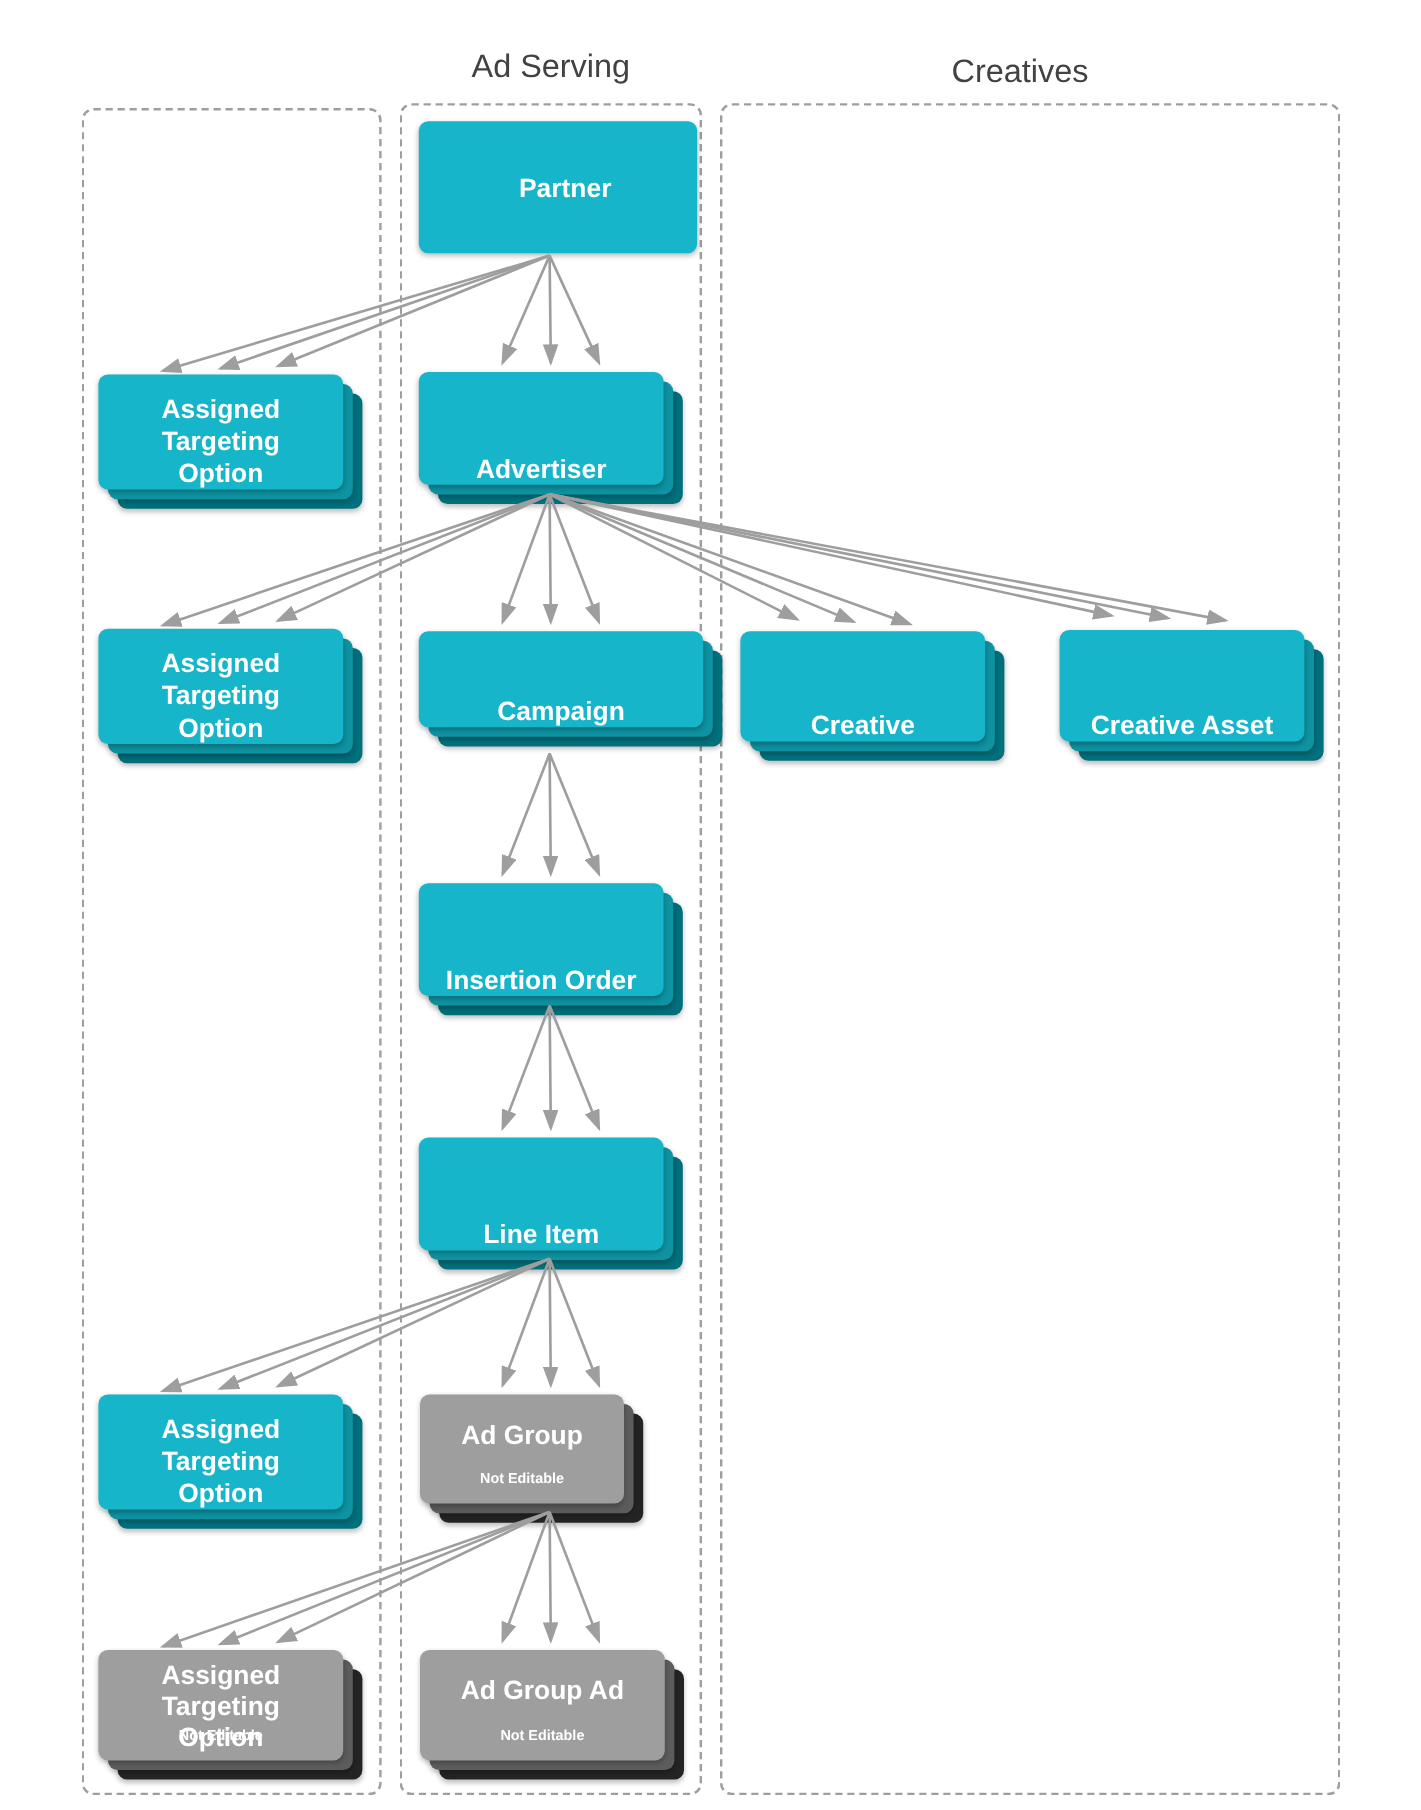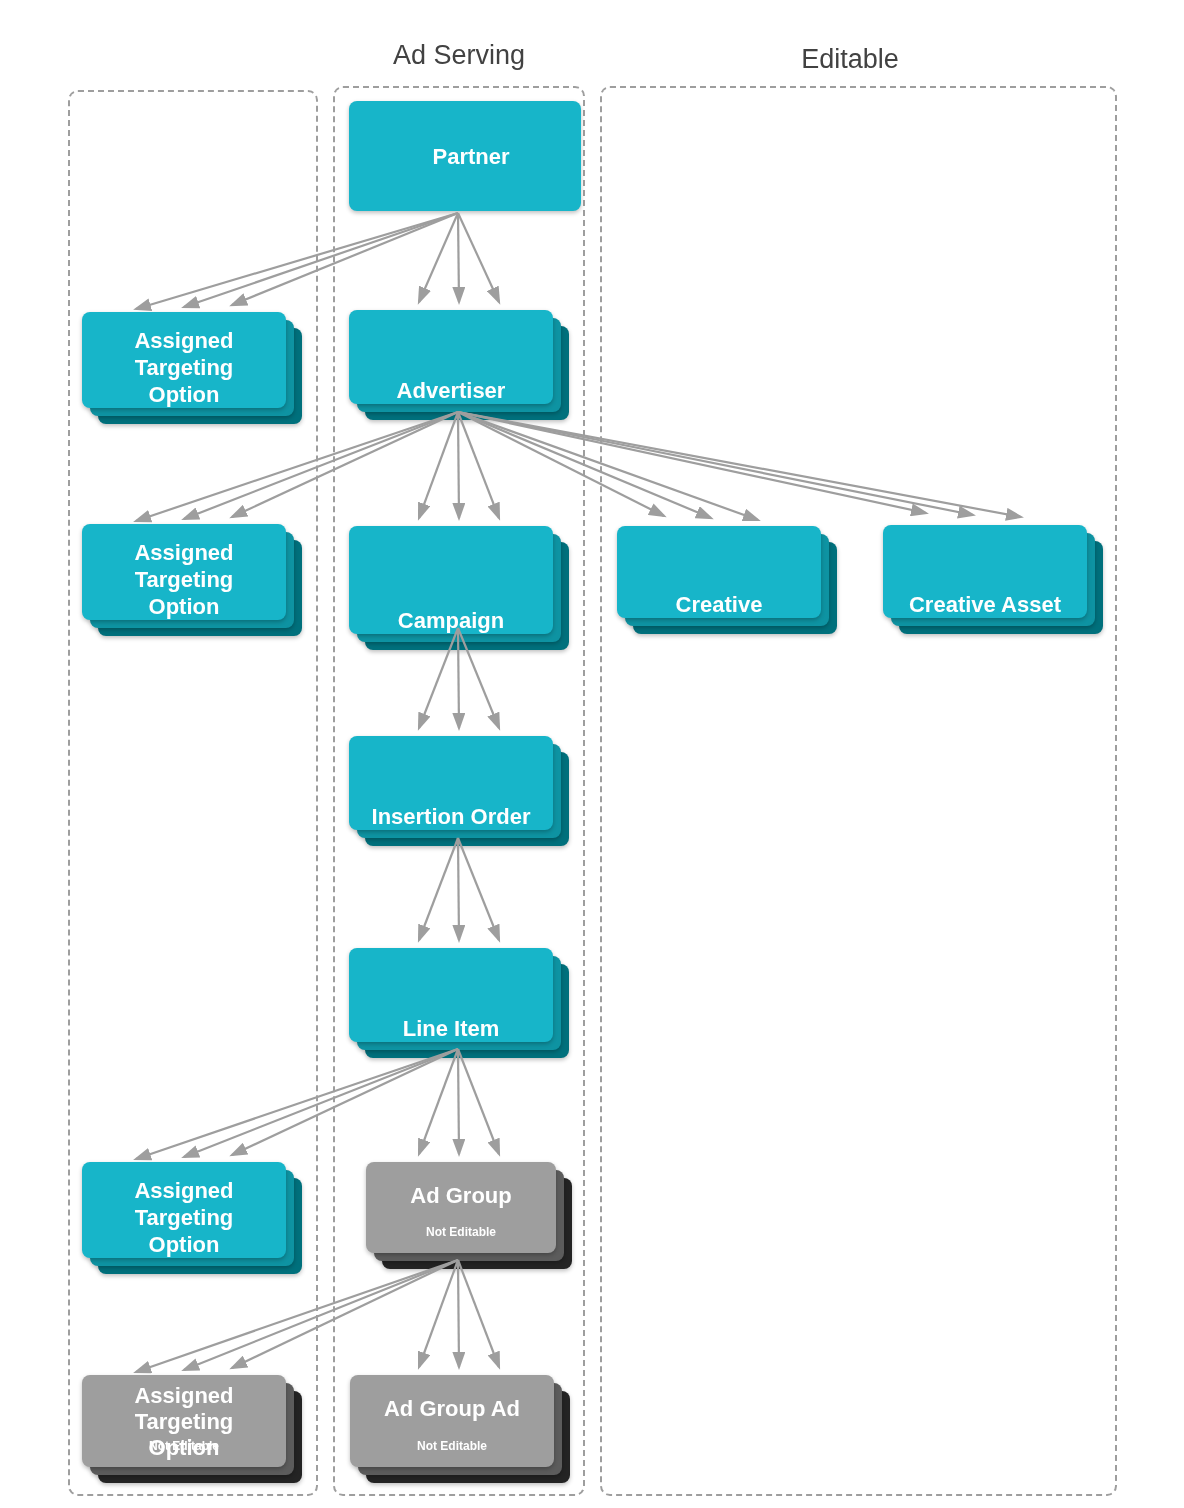--- a/index.html
+++ b/index.html
@@ -62,21 +62,21 @@
   }
   
   .arrows{position:absolute;left:0;top:0;z-index:4;pointer-events:none;}
 </style>
 </head>
 <body>
 
 <div class="stage">
 
   <div class="col-title" style="left:349px;top:40px;width:220px;">Ad Serving</div>
-  <div class="col-title" style="left:740px;top:44px;width:220px;">Editable</div>
+  <div class="col-title" style="left:740px;top:44px;width:220px;">Creatives</div>
 
   <div class="container" style="left:68px;top:90px;width:246px;height:1402px;"></div>
   <div class="container" style="left:333px;top:86px;width:248px;height:1406px;"></div>
   <div class="container" style="left:600px;top:86px;width:513px;height:1406px;"></div>
 
   <div class="node single editable" style="left:349px;top:101px;width:220px;height:110px;">
     <div class="layer l1">
       <span class="title">Partner</span>
     </div>
   </div>
@@ -90,21 +90,21 @@
   </div>
 
   <div class="node stacked editable narrow" style="left:82px;top:312px;width:220px;height:112px;">
     <div class="layer l3"></div>
     <div class="layer l2"></div>
     <div class="layer l1">
       <span class="title">Assigned Targeting Option</span>
     </div>
   </div>
 
-  <div class="node stacked editable" style="left:349px;top:526px;width:220px;height:124px;">
+  <div class="node stacked editable" style="left:349px;top:526px;width:220px;height:96px;padding-left:33px;">
     <div class="layer l3"></div>
     <div class="layer l2"></div>
     <div class="layer l1">
       <span class="title">Campaign</span>
     </div>
   </div>
 
   <div class="node stacked editable narrow" style="left:82px;top:524px;width:220px;height:112px;">
     <div class="layer l3"></div>
     <div class="layer l2"></div>
@@ -146,21 +146,21 @@
   </div>
 
   <div class="node stacked editable narrow" style="left:82px;top:1162px;width:220px;height:112px;">
     <div class="layer l3"></div>
     <div class="layer l2"></div>
     <div class="layer l1">
       <span class="title">Assigned Targeting Option</span>
     </div>
   </div>
 
-  <div class="node stacked noteditable withsub" style="left:366px;top:1162px;width:186px;height:107px;padding-left:20px;">
+  <div class="node stacked noteditable withsub" style="left:350px;top:1162px;width:186px;height:107px;">
     <div class="layer l3"></div>
     <div class="layer l2"></div>
     <div class="layer l1">
       <span class="title">Ad Group</span>
       <span class="sub">Not Editable</span>
     </div>
   </div>
 
   <div class="node stacked noteditable withsub titlehigh" style="left:82px;top:1375px;width:220px;height:108px;">
     <div class="layer l3"></div>

